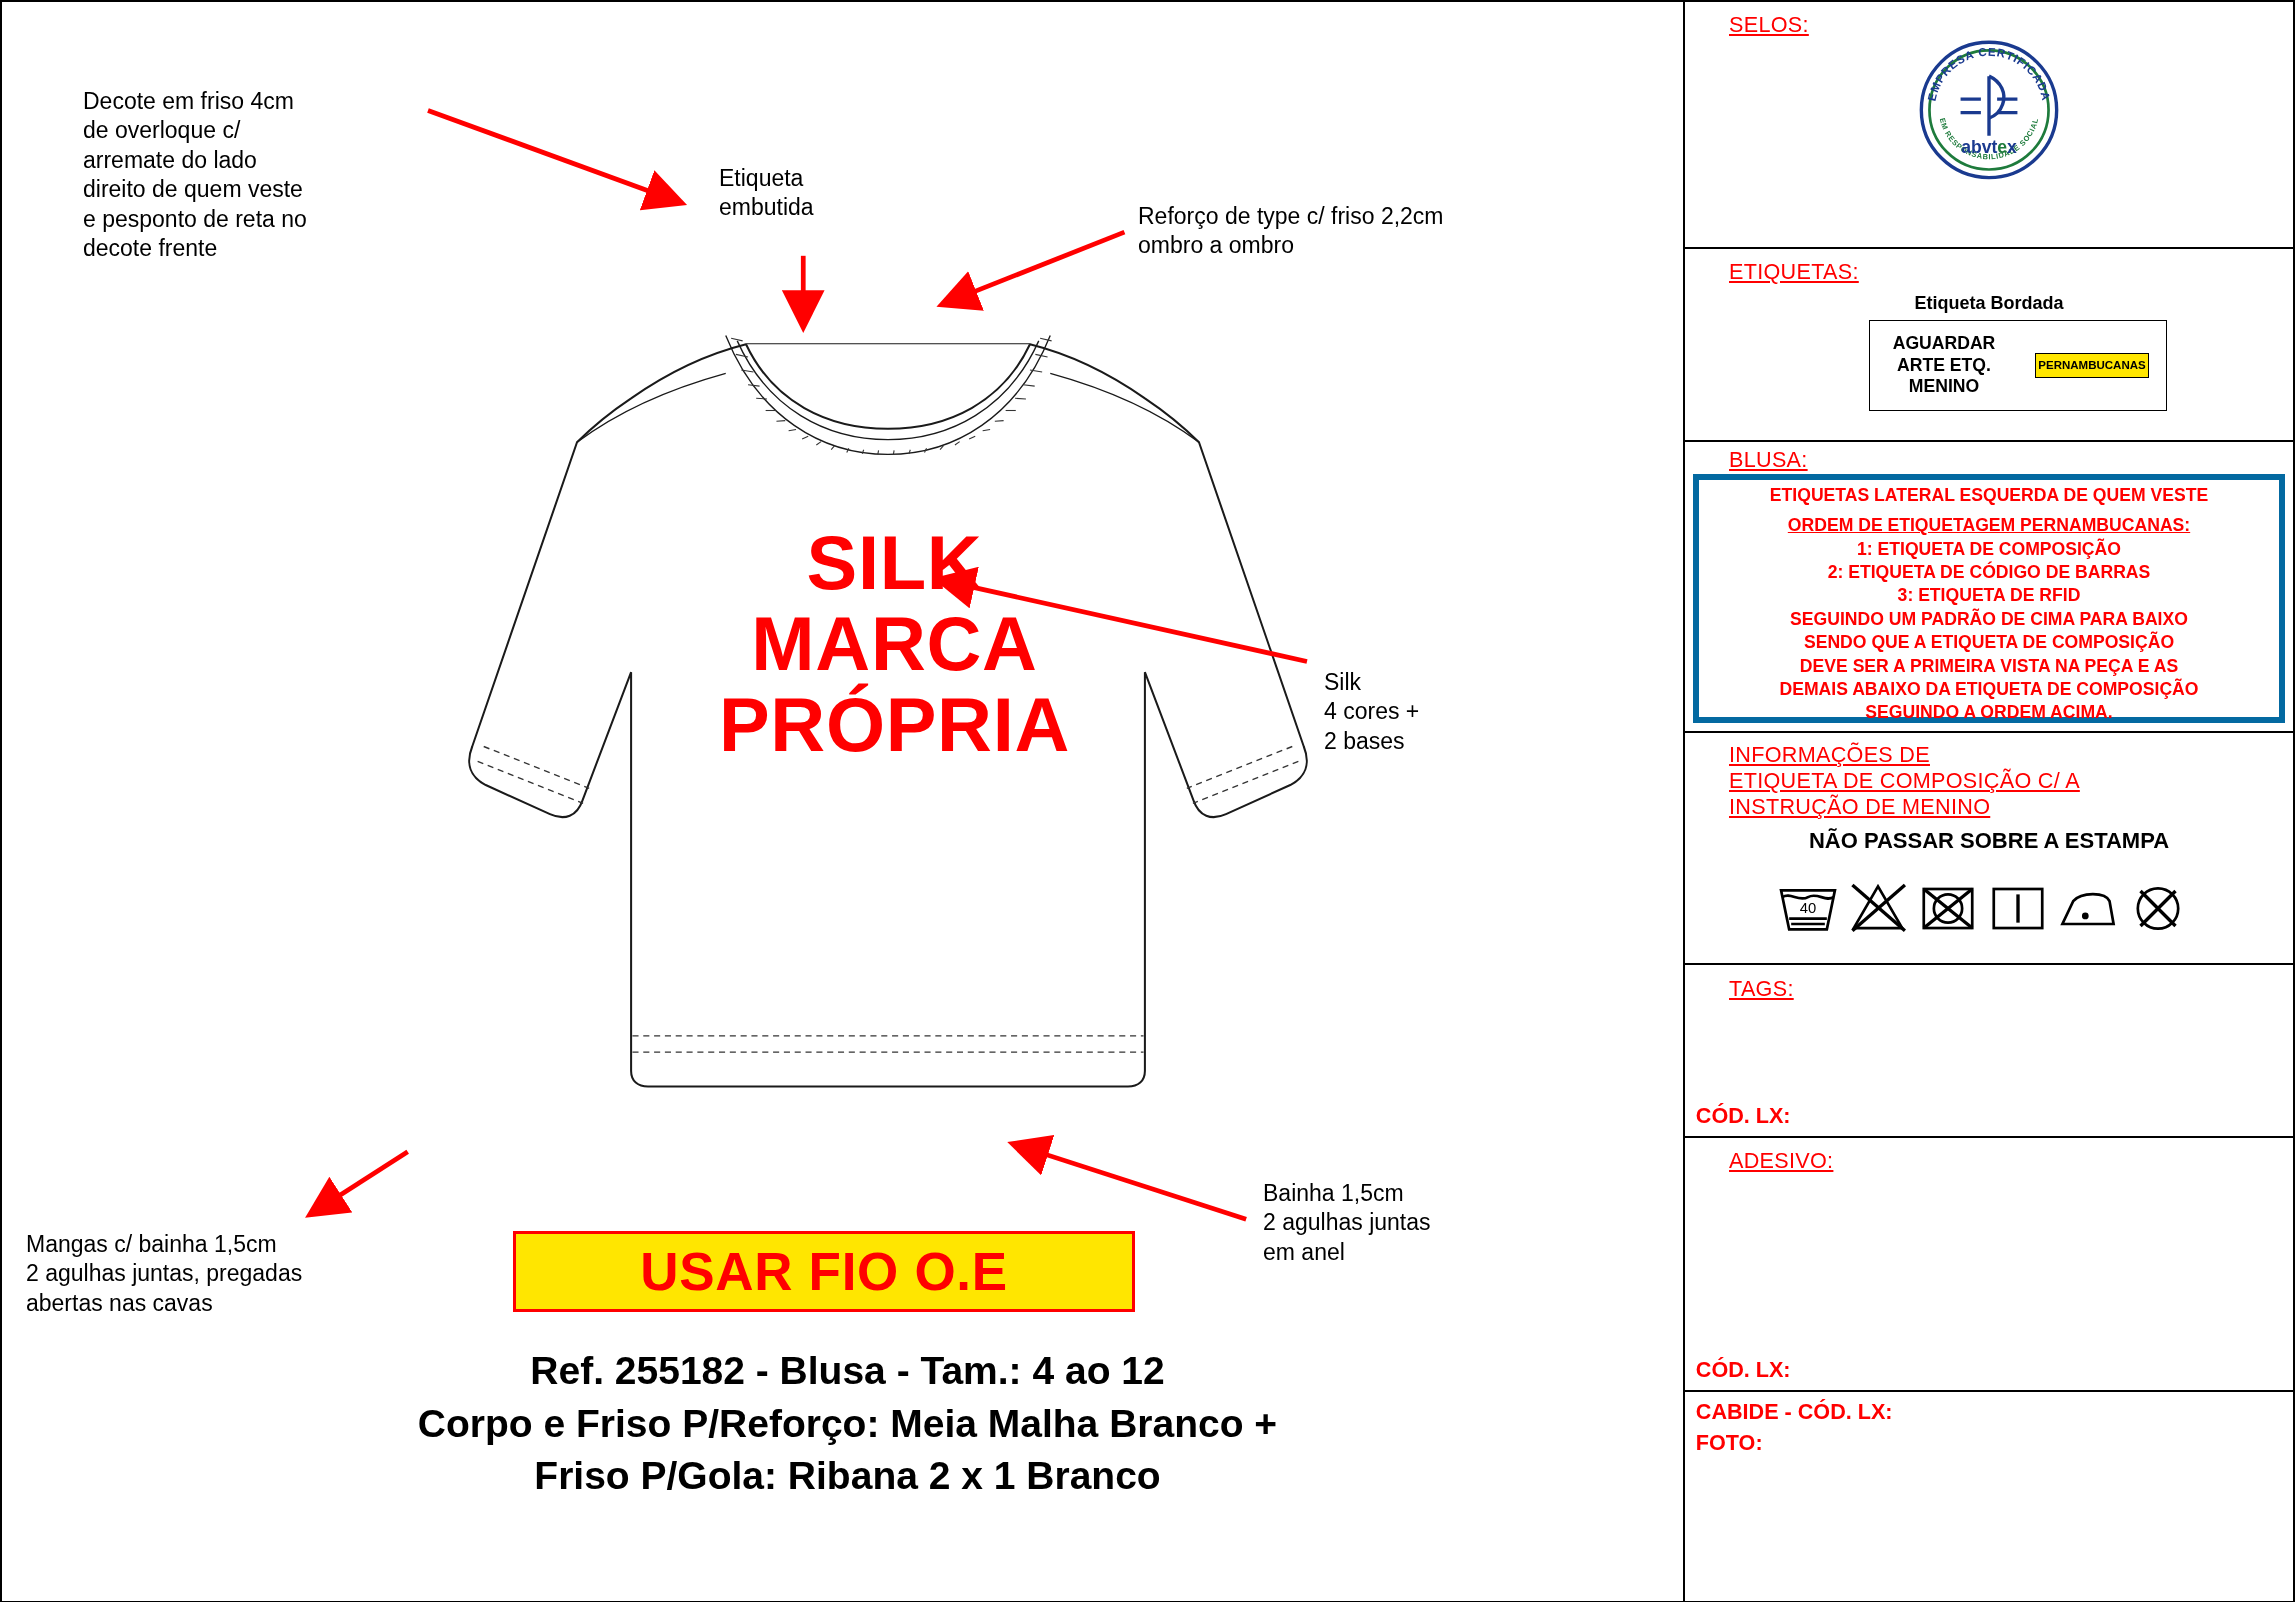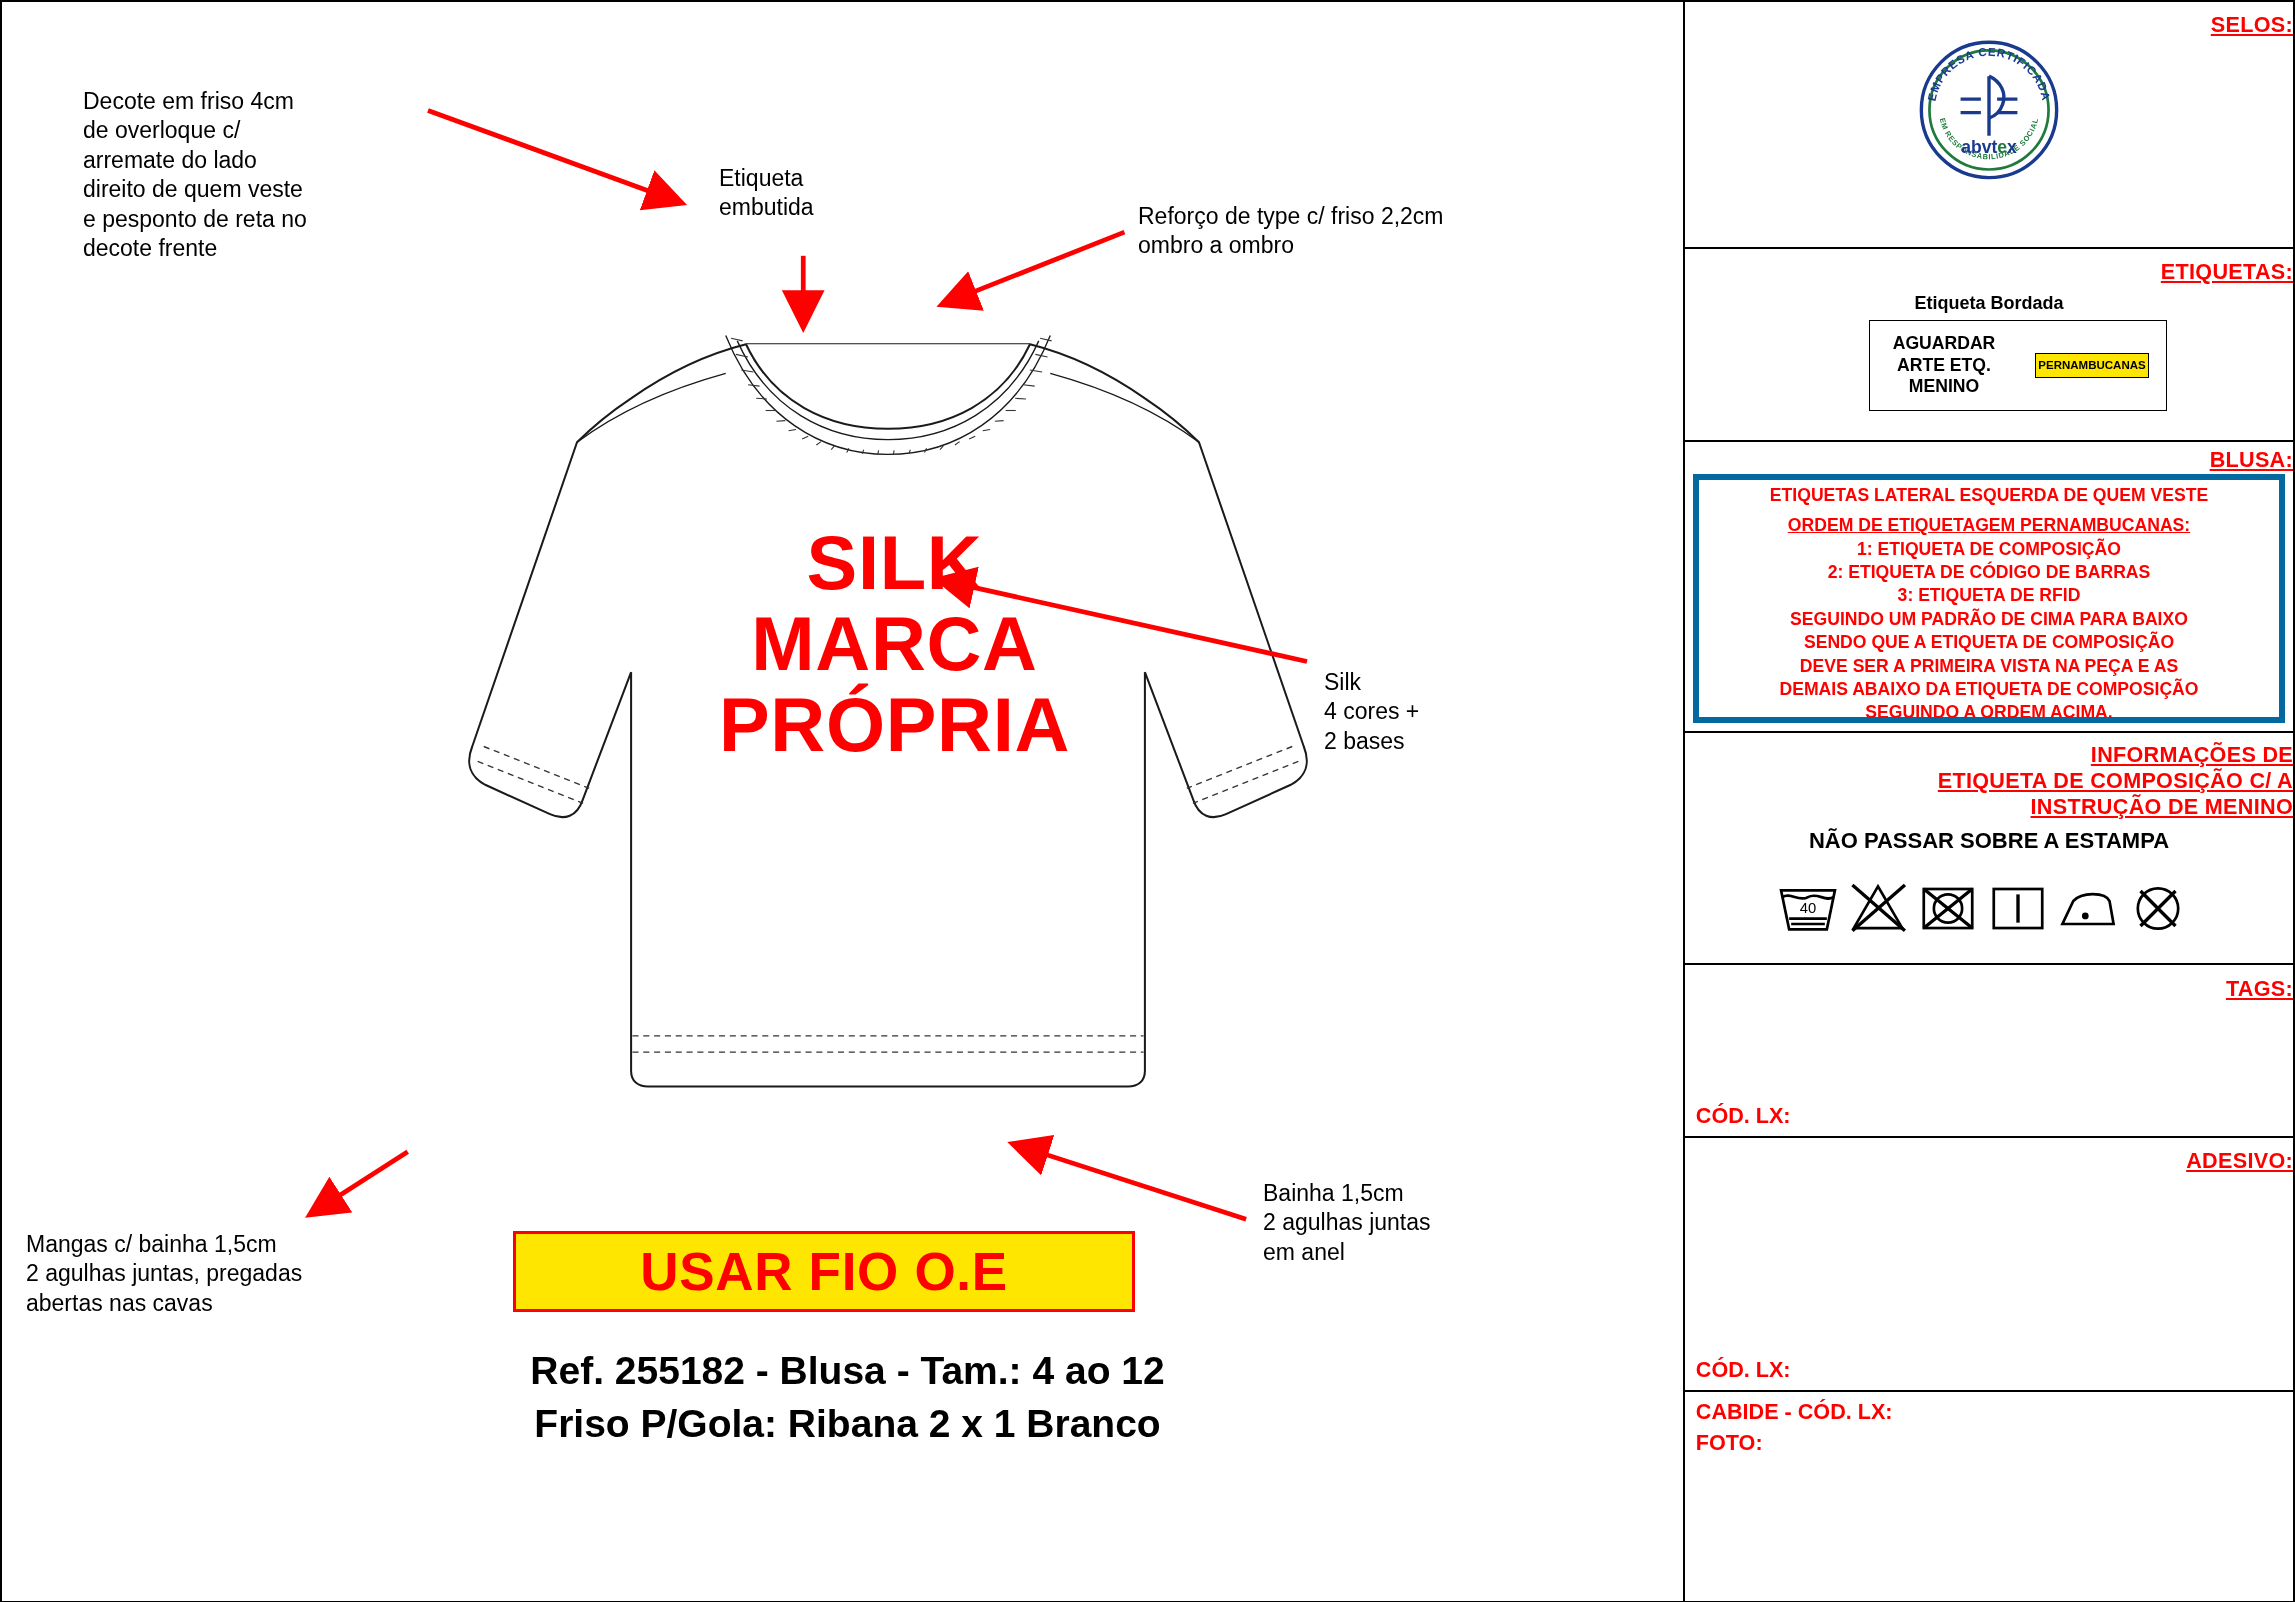--- a/index.html
+++ b/index.html
@@ -60,22 +60,22 @@
     text-align:center;
     font-weight:bold;
     font-size:39px;
     line-height:1.35;
     color:#000;
   }
 
   
   .rsec { position:absolute; left:0; width:608px; box-sizing:border-box; border-bottom:2px solid #000; }
   .rtitle {
-    text-align:right; color:#ff0000; font-weight:bold; text-decoration:underline;
-    font-size:21.6px; letter-spacing:0.3px;
+    text-align:left; color:#ff0000; font-weight:normal; text-decoration:underline;
+    font-size:21.6px; letter-spacing:0.3px;margin-left:44px;
   }
 
   
   #seal {
     position:absolute; left:50%; transform:translateX(-50%);
     top:32px; width:203px; height:156px;
   }
 
   
   .etq-box {
@@ -238,20 +238,21 @@
         <line x1="600" y1="1700" x2="460" y2="1790"></line>
       </g>
     </svg>
 
     <div id="usar-fio">
       <span>USAR FIO O.E</span>
     </div>
 
     <div id="ref-block">
       <div>Ref. 255182 - Blusa - Tam.: 4 ao 12</div>
+      <div>Corpo e Friso P/Reforço: Meia Malha Branco +</div>
       <div>Friso P/Gola: Ribana 2 x 1 Branco</div>
     </div>
   </div>
 
   <div class="frame" id="right-panel">
 
     <div class="rsec" style="top:0; height:247px;">
       <div class="rtitle" style="margin-top:9.5px;">SELOS:</div>
       <svg id="seal" viewBox="0 0 300 230">
         <circle cx="150" cy="112" r="100" fill="#ffffff" stroke="#1a3a8f" stroke-width="5"></circle>

